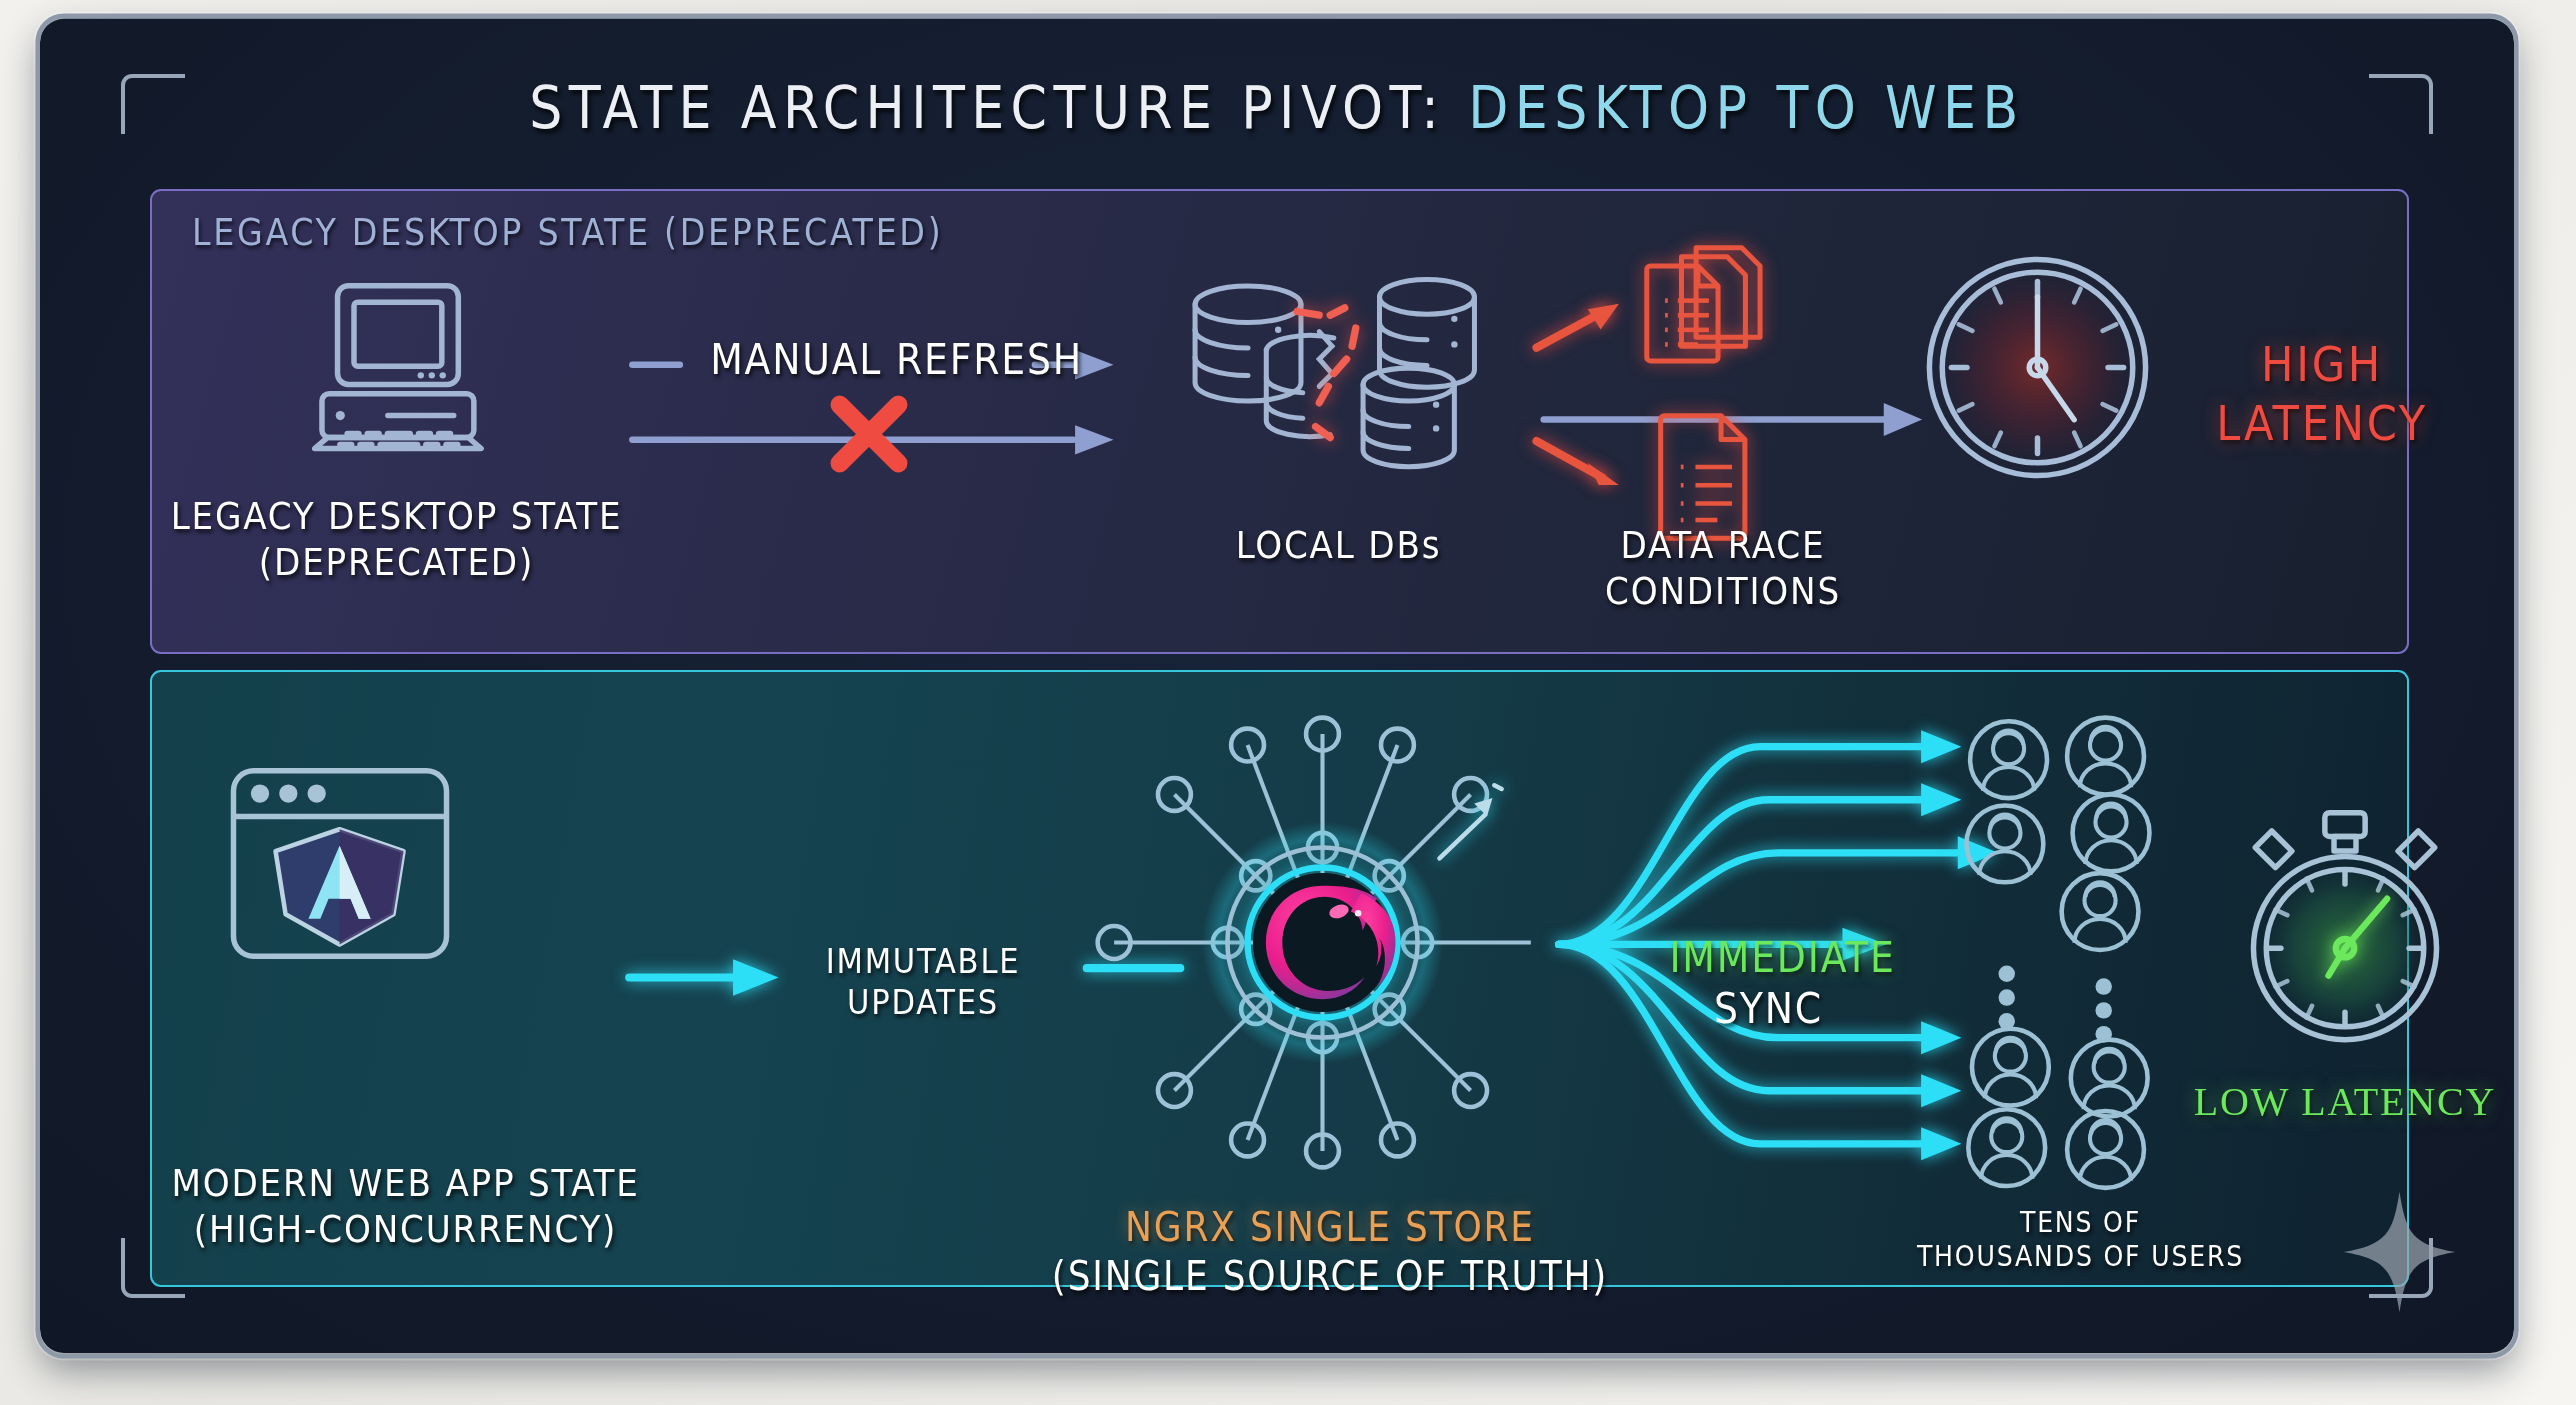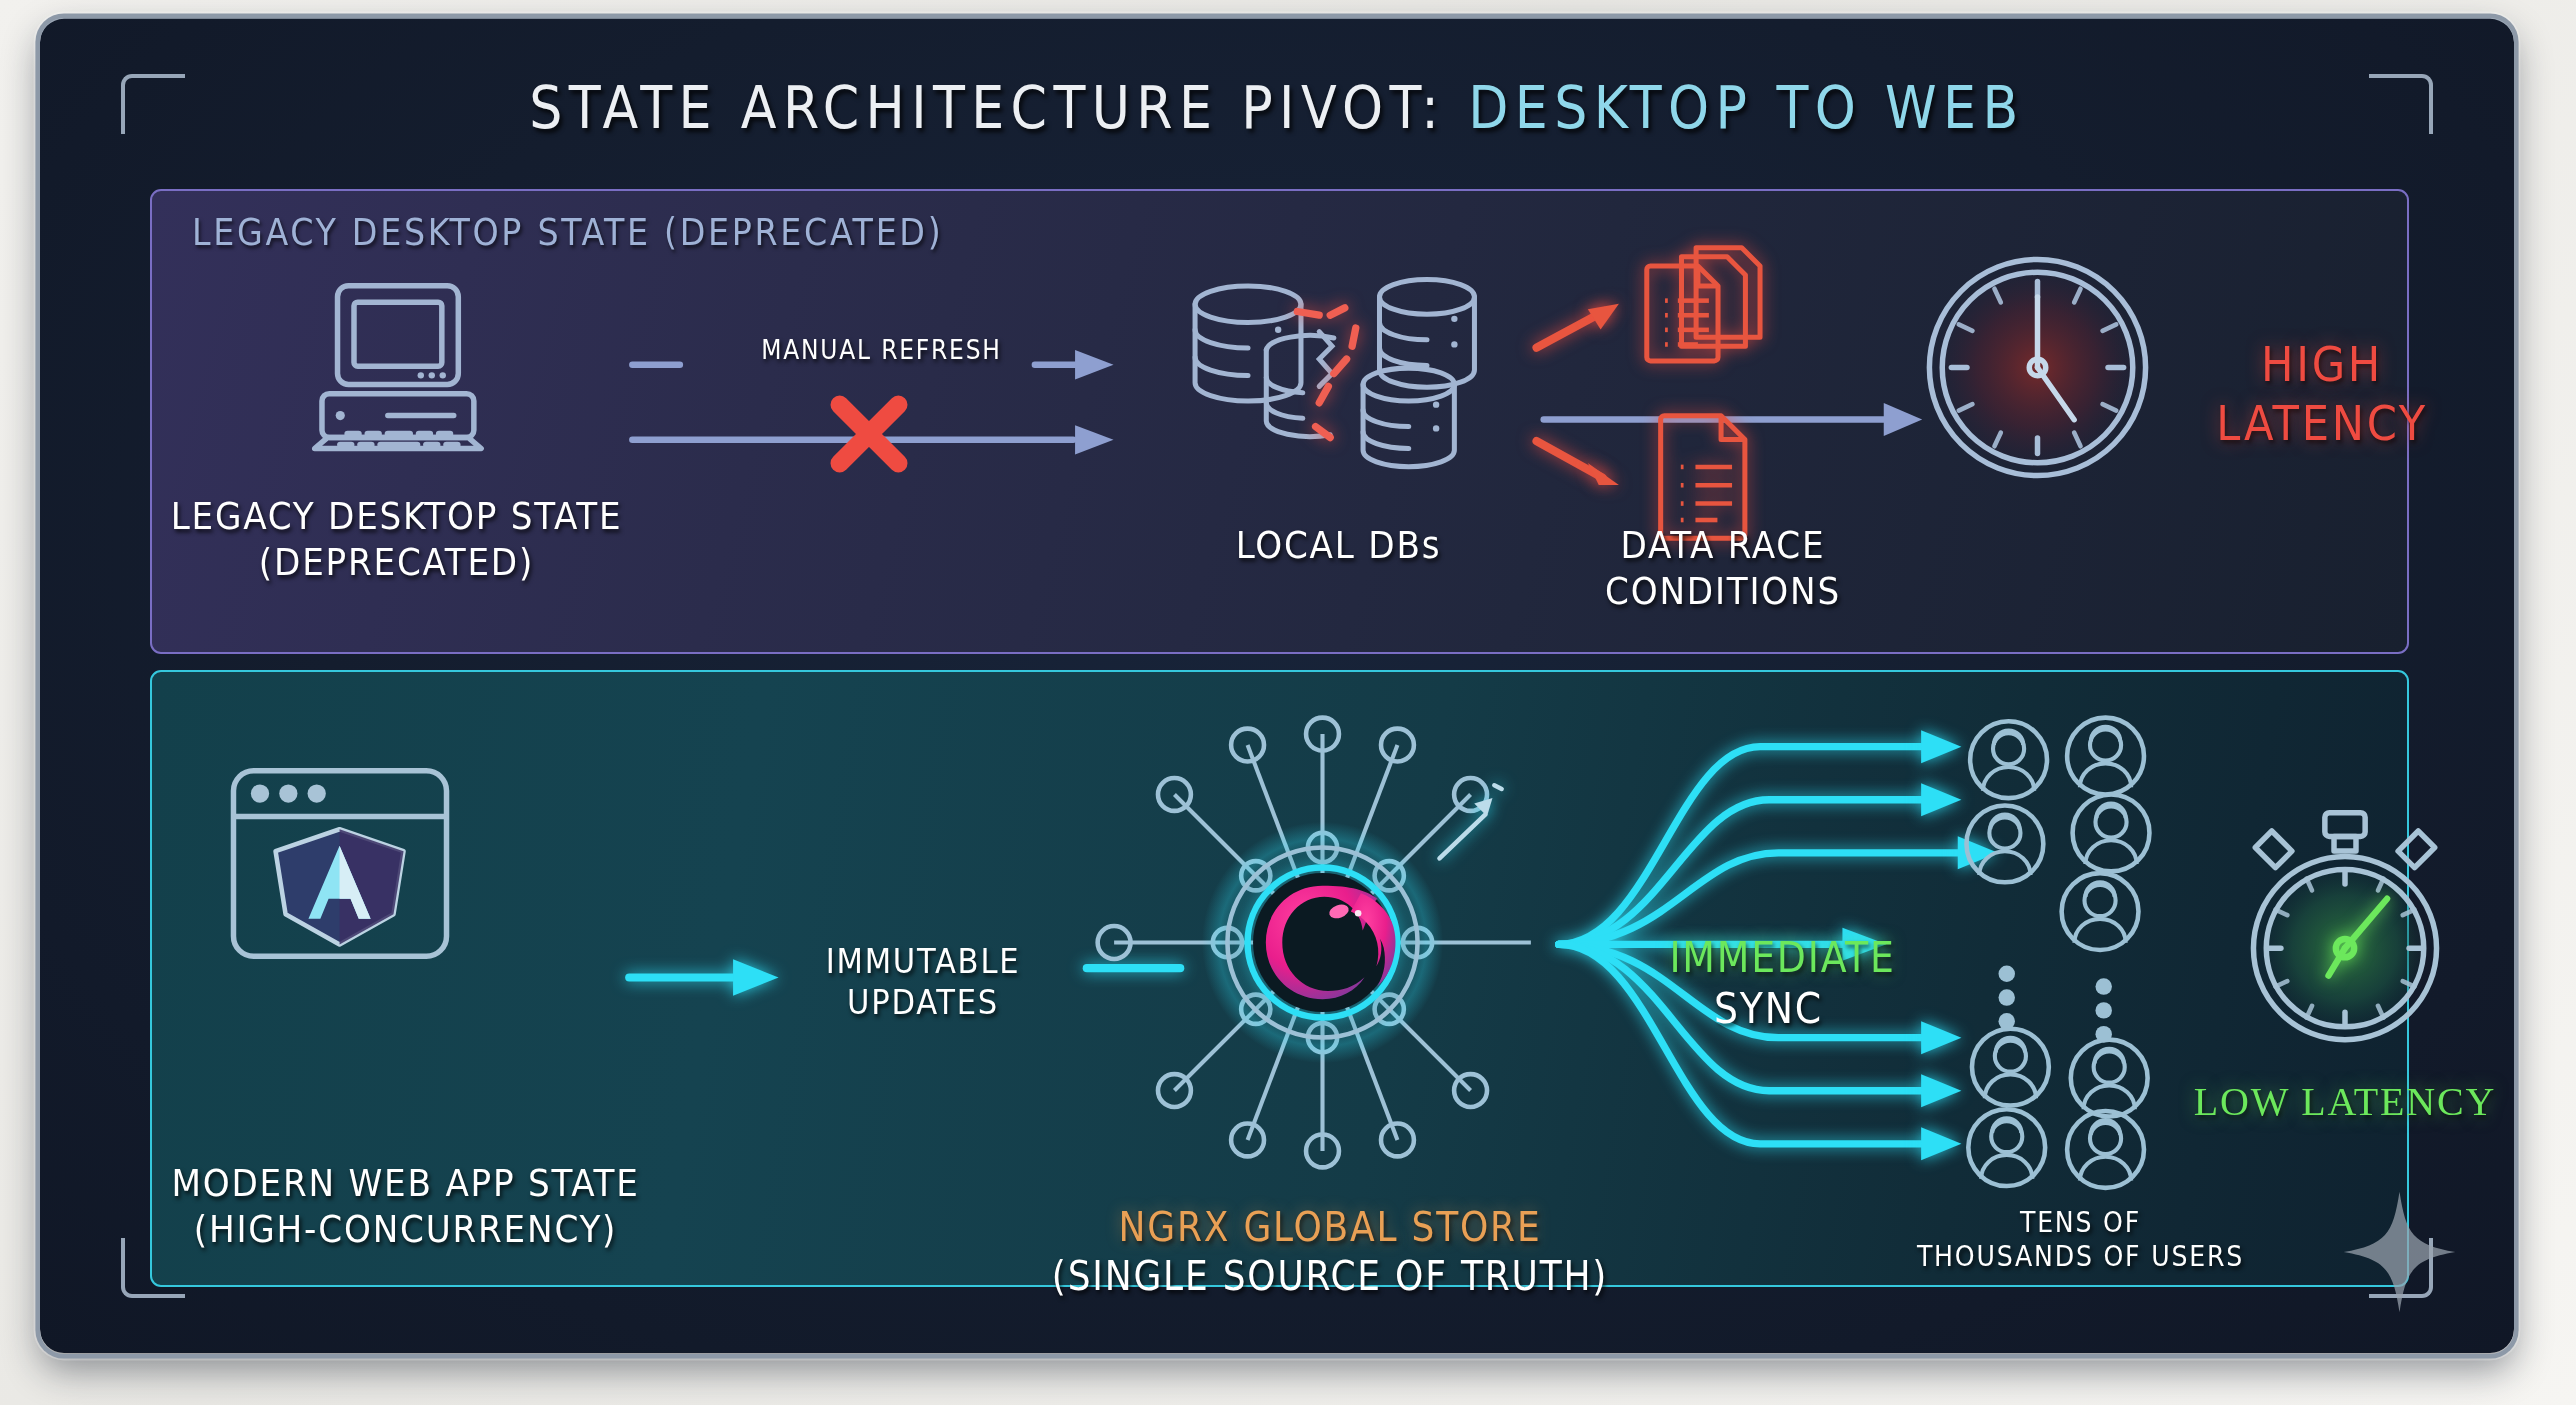--- a/index.html
+++ b/index.html
@@ -143,21 +143,21 @@
     <svg style="position:absolute;left:585px;top:302px" width="494" height="183" viewBox="0 0 540 200">
       <g stroke="#8e9fd0" stroke-width="7" stroke-linecap="round">
         <line x1="8" y1="50" x2="60" y2="50"></line>
         <line x1="448" y1="50" x2="492" y2="50"></line>
         <line x1="8" y1="132" x2="490" y2="132"></line>
       </g>
       <polygon points="492,34 534,50 492,66" fill="#8e9fd0"></polygon>
       <polygon points="492,116 534,132 492,148" fill="#8e9fd0"></polygon>
     </svg>
 
-    <div style="position:absolute;left:640px;top:318px;width:403px;text-align:center;color:#fff;font-size:26px;letter-spacing:1.8px;text-shadow:1.8px 2.7px 4.6px rgba(0,0,0,.8)">MANUAL REFRESH</div>
+    <div style="position:absolute;left:640px;top:318px;width:403px;text-align:right;color:#fff;font-size:42px;letter-spacing:1.8px;text-shadow:1.8px 2.7px 4.6px rgba(0,0,0,.8)">MANUAL REFRESH</div>
 
     <svg style="position:absolute;left:785px;top:373px" width="88" height="88" viewBox="0 0 96 96">
       <g stroke="#ef4b41" stroke-width="20" stroke-linecap="round">
         <line x1="16" y1="16" x2="80" y2="80"></line>
         <line x1="80" y1="16" x2="16" y2="80"></line>
       </g>
     </svg>
 
     <svg style="position:absolute;left:1142px;top:258px" width="311" height="210" viewBox="0 0 340 230">
       <g fill="none" stroke="#a2b5d2" stroke-width="5.5" stroke-linecap="round">
@@ -393,21 +393,21 @@
         <circle cx="289" cy="218" r="3.6" fill="#fbe6f2"></circle>
       </g>
 
       <g stroke="#bcdcea" stroke-width="5" fill="none" class="glowC" stroke-linecap="round">
         <line x1="378" y1="158" x2="428" y2="110"></line>
         <path d="M416 98 L436 92 L430 112 Z" fill="#bcdcea" stroke="none"></path>
         <line x1="438" y1="78" x2="446" y2="82"></line>
       </g>
     </svg>
 
-    <div class="cap two-tone-orange" style="left:970px;top:1186px;width:640px;font-size:40px"><span class="l1">NGRX GLOBAL STORE</span><br><span>(SINGLE SOURCE OF TRUTH)</span></div>
+    <div class="cap two-tone-orange" style="left:970px;top:1186px;width:640px;font-size:40px"><span class="l1">NGRX SINGLE STORE</span><br><span>(SINGLE SOURCE OF TRUTH)</span></div>
 
     <svg style="position:absolute;left:1409px;top:693px" width="549" height="476" viewBox="0 0 600 520">
       <g fill="none" stroke="#2ddff6" stroke-width="8" stroke-linecap="round" class="glowC">
         <path d="M120 256 C220 256 250 40 340 40 L516 40"></path>
         <path d="M120 256 C230 256 260 98 350 98 L516 98"></path>
         <path d="M120 256 C240 256 270 156 360 156 L556 156"></path>
         <path d="M120 256 C160 256 200 256 260 256 L430 256"></path>
         <path d="M120 256 C240 256 270 358 360 358 L516 358"></path>
         <path d="M120 256 C230 256 260 416 350 416 L516 416"></path>
         <path d="M120 256 C220 256 250 474 340 474 L516 474"></path>

